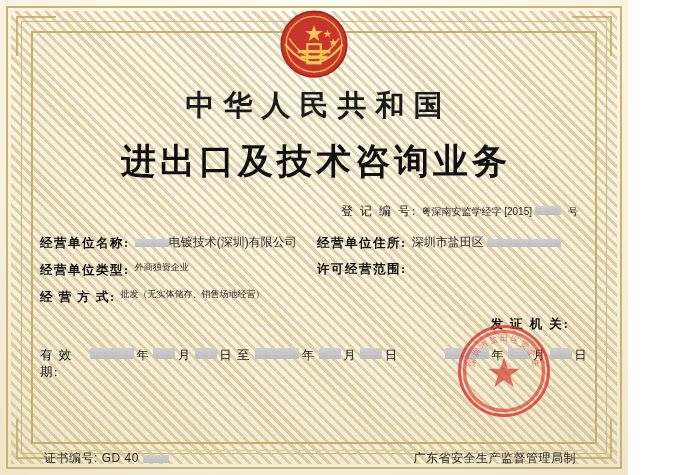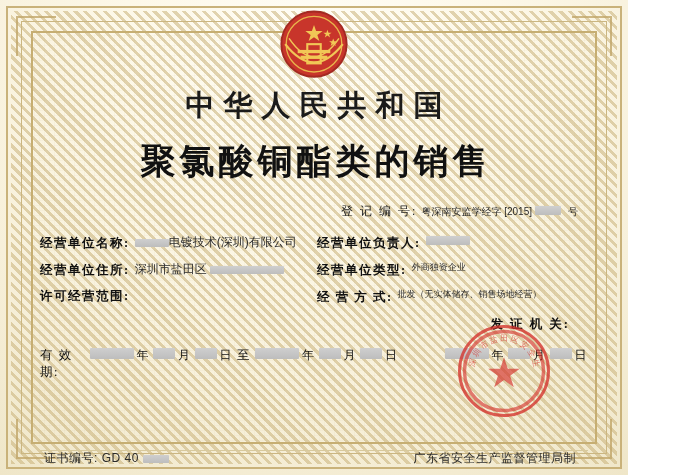--- a/index.html
+++ b/index.html
@@ -272,44 +272,38 @@
       <rect x="36" y="58" width="28" height="3.4" fill="#f1c756"></rect>
       <rect x="43" y="46" width="14" height="20" fill="none" stroke="#f1c756" stroke-width="2.2"></rect>
       <path d="M20,46 Q50,84 80,46" fill="none" stroke="#f1c756" stroke-width="2.4"></path>
       <path d="M24,40 Q50,78 76,40" fill="none" stroke="#f1c756" stroke-width="1.6"></path>
     </svg>
   </div>
 
   <div class="content">
 
     <div class="title-cn">中华人民共和国</div>
-    <div class="title-main">聚氯酸铜酯类的销售</div>
+    <div class="title-main">进出口及技术咨询业务</div>
 
     <div class="reg-line">
       <span class="reg-label">登 记 编 号:</span>
       <span class="reg-value">粤深南安监学经字 [2015]</span>
       <span class="redacted" style="width:26px;height:9px;margin:0 3px;"></span>
       <span class="reg-value">号</span>
     </div>
 
     <div class="fields">
 
       <div class="field">
         <span class="f-label">经营单位名称:</span>
         <span class="f-value">
           <span class="redacted" style="width:34px;height:8px;"></span><span>电镀技术(深圳)有限公司</span>
         </span>
       </div>
 
-      <div class="field right-col">
-        <span class="f-label">经营单位负责人:</span>
-        <span class="f-value">
-          <span class="redacted" style="width:44px;height:9px;"></span>
-        </span>
-      </div>
 
       <div class="field">
         <span class="f-label">经营单位住所:</span>
         <span class="f-value">
           <span>深圳市盐田区</span><span class="redacted" style="width:74px;height:8px;margin-left:3px;"></span>
         </span>
       </div>
 
       <div class="field right-col">
         <span class="f-label">经营单位类型:</span>

